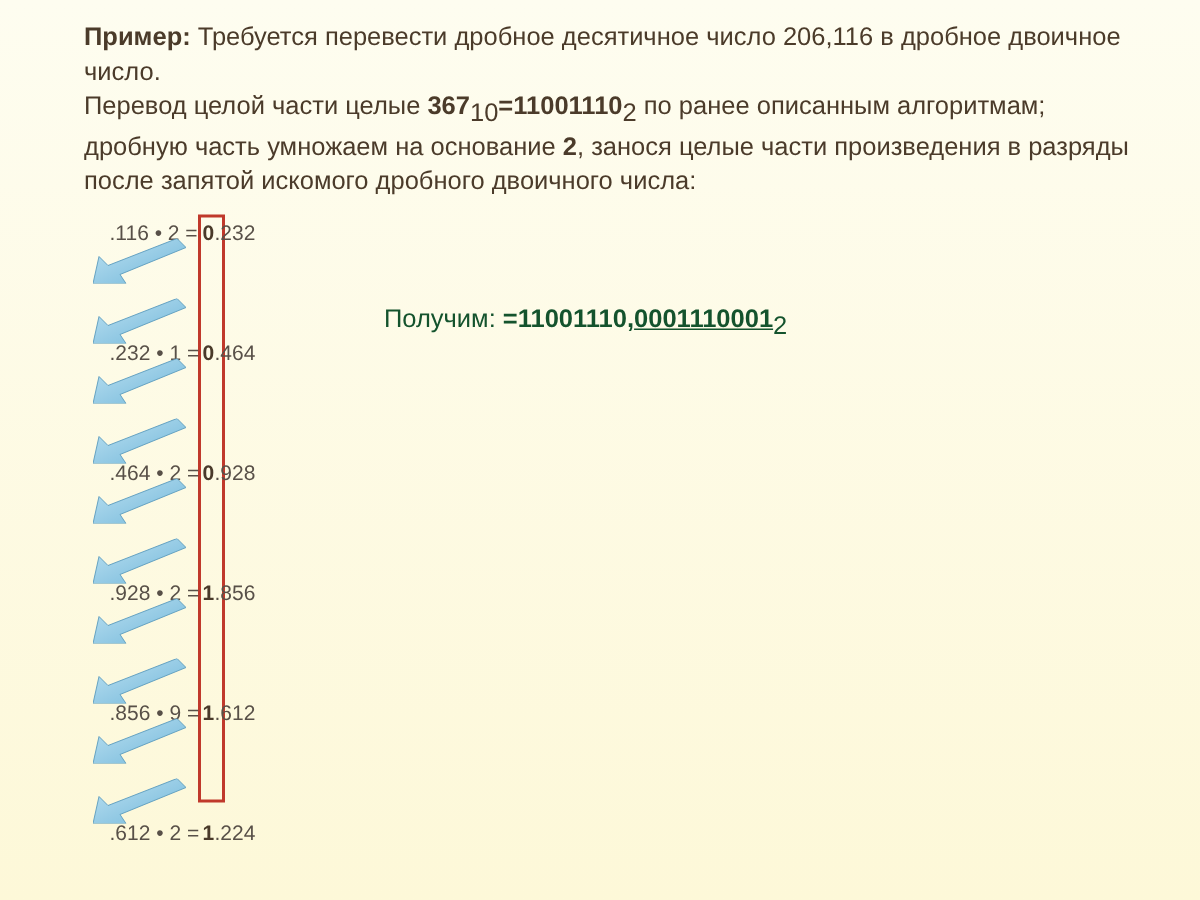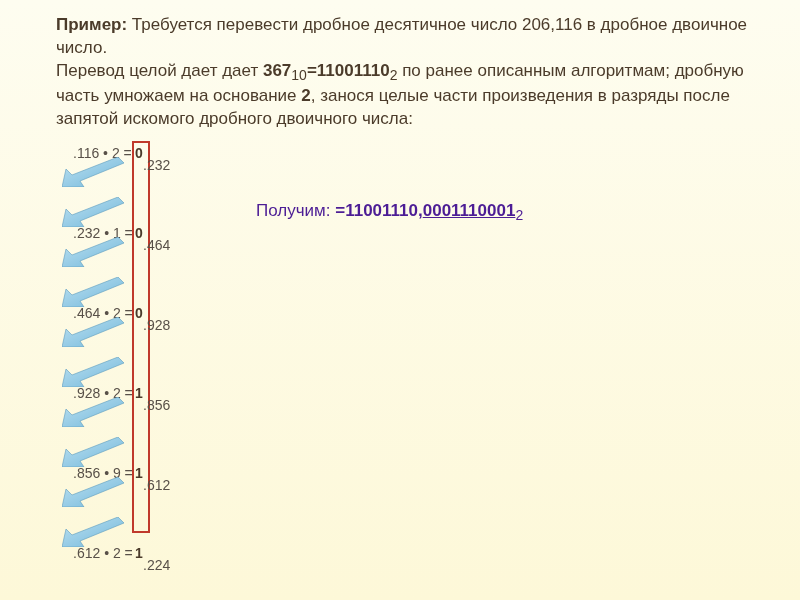--- a/index.html
+++ b/index.html
@@ -17,21 +17,21 @@
     position: relative;
     height: 100%;
     box-sizing: border-box;
   }
   .intro {
     font-size: 17px;
     line-height: 1.35;
     color: #4b3b2a;
   }
   .intro b { font-weight: bold; }
-  .sub { font-size: 14px; vertical-align: sub; }
+  .sub { font-size: 17px; vertical-align: sub; }
 
   .calc-area {
     position: relative;
     margin-top: 14px;
     height: 420px;
   }
   .rows {
     position: absolute;
     left: 0;
     top: 0;
@@ -53,21 +53,20 @@
     position: absolute;
     left: 79px;
     top: 0;
     font-weight: bold;
     color: #4a3a2a;
   }
   .row .frac {
     position: absolute;
     left: 87px;
     top: 0;
-    margin-top: 12px;
   }
 
   
   .column-box {
     position: absolute;
     left: 76px;
     top: -4px;
     width: 14px;
     height: 388px;
     border: 2px solid #c0392b;
@@ -81,32 +80,32 @@
     height: 30px;
     pointer-events: none;
   }
   .arrow svg { width: 100%; height: 100%; display: block; }
 
   .result {
     position: absolute;
     left: 200px;
     top: 56px;
     font-size: 17px;
-    color: #4c1d95;
+    color: #14532d;
   }
   .result .binfrac { font-weight: bold; text-decoration: underline; }
 </style>
 </head>
 <body>
 
 <div class="page">
 
   <div class="intro">
     <b>Пример:</b><span> Требуется перевести дробное десятичное число 206,116 в дробное двоичное число.</span><br>
-    <span>Перевод целой дает дает </span><b>367</b><span class="sub">10</span><b>=</b><b>11001110</b><span class="sub">2</span><span> по ранее описанным алгоритмам; дробную часть умножаем на основание </span><b>2</b><span>, занося целые части произведения в разряды после запятой искомого дробного двоичного числа:</span>
+    <span>Перевод целой части целые </span><b>367</b><span class="sub">10</span><b>=</b><b>11001110</b><span class="sub">2</span><span> по ранее описанным алгоритмам; дробную часть умножаем на основание </span><b>2</b><span>, занося целые части произведения в разряды после запятой искомого дробного двоичного числа:</span>
   </div>
 
   <div class="calc-area">
     <div class="column-box"></div>
 
     <div class="rows" id="rows">
         <div class="row" style="top: 0px;">
           <span class="expr">.116 • 2 = </span>
           <span class="intd">0</span>
           <span class="frac">.232</span>

